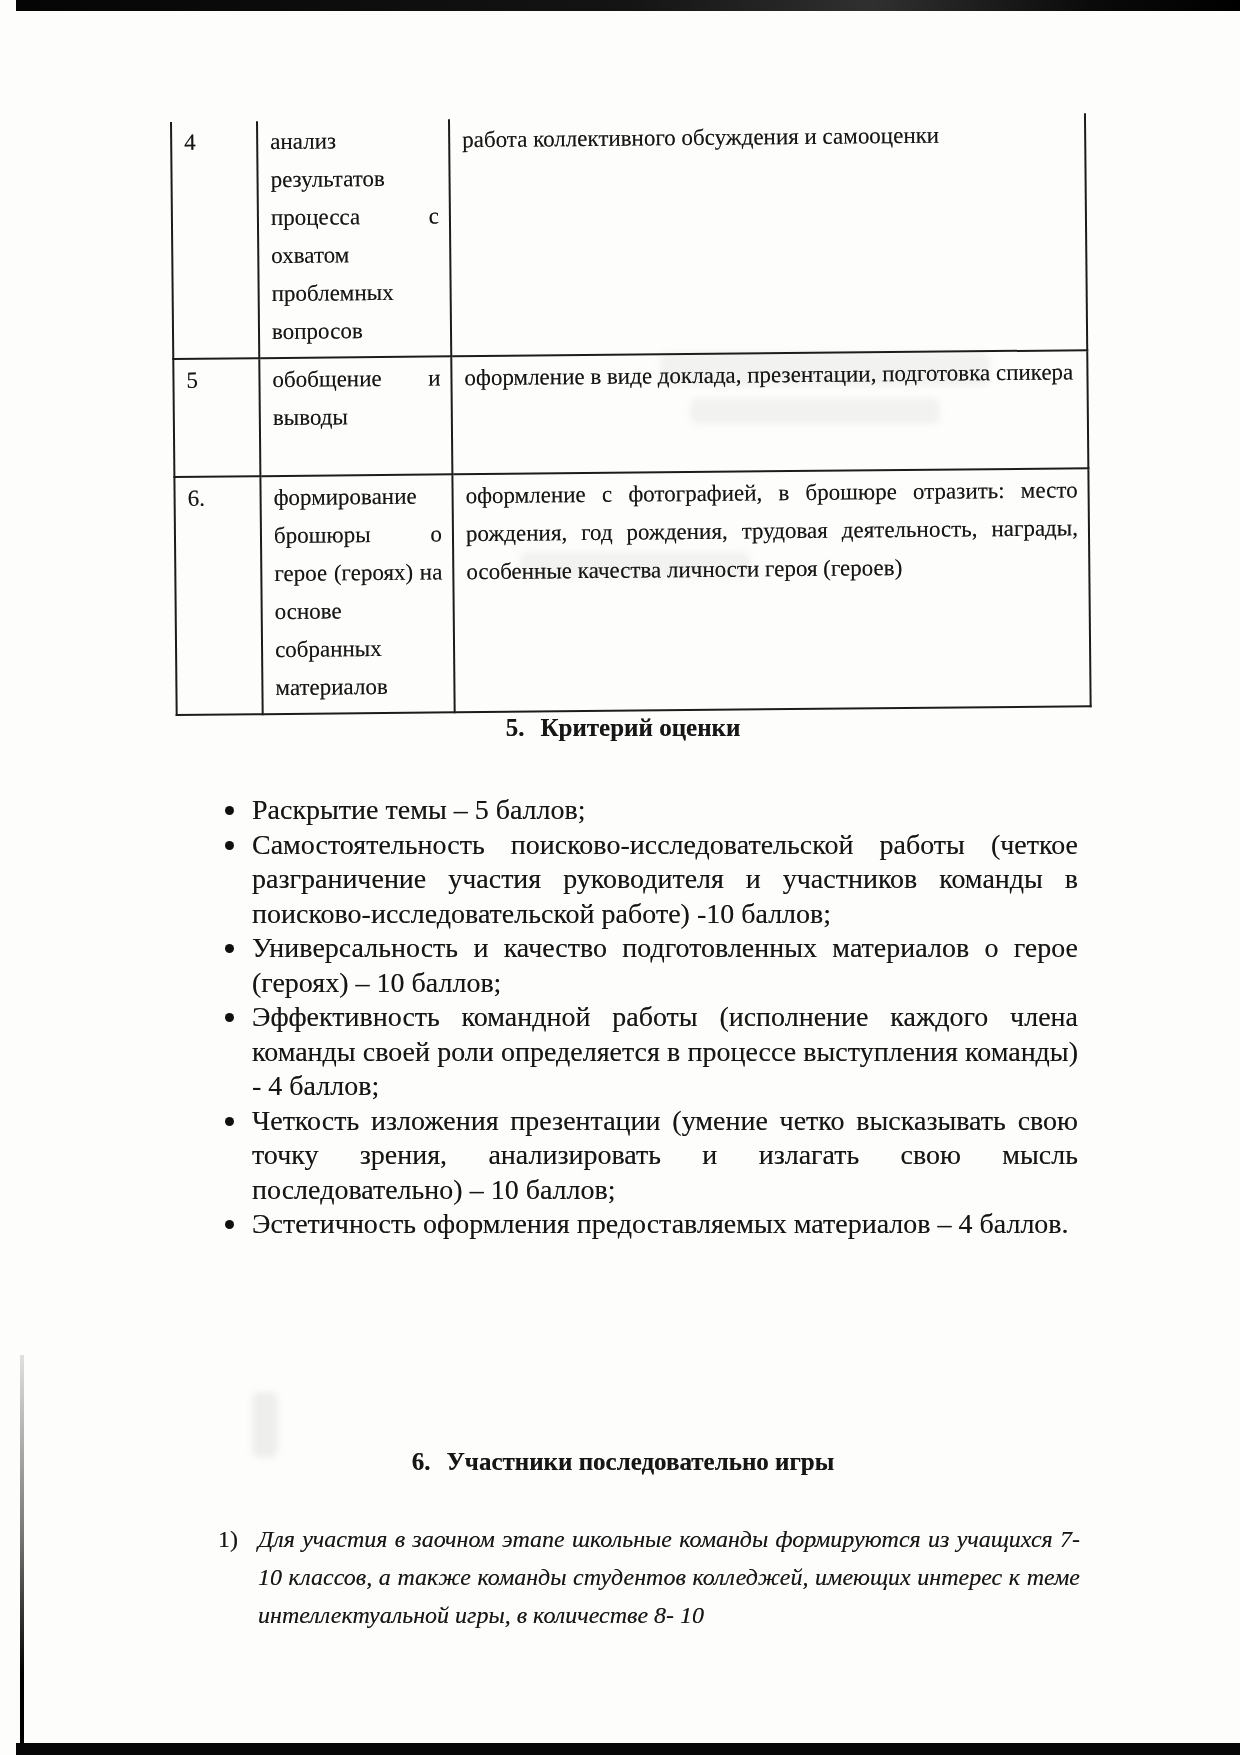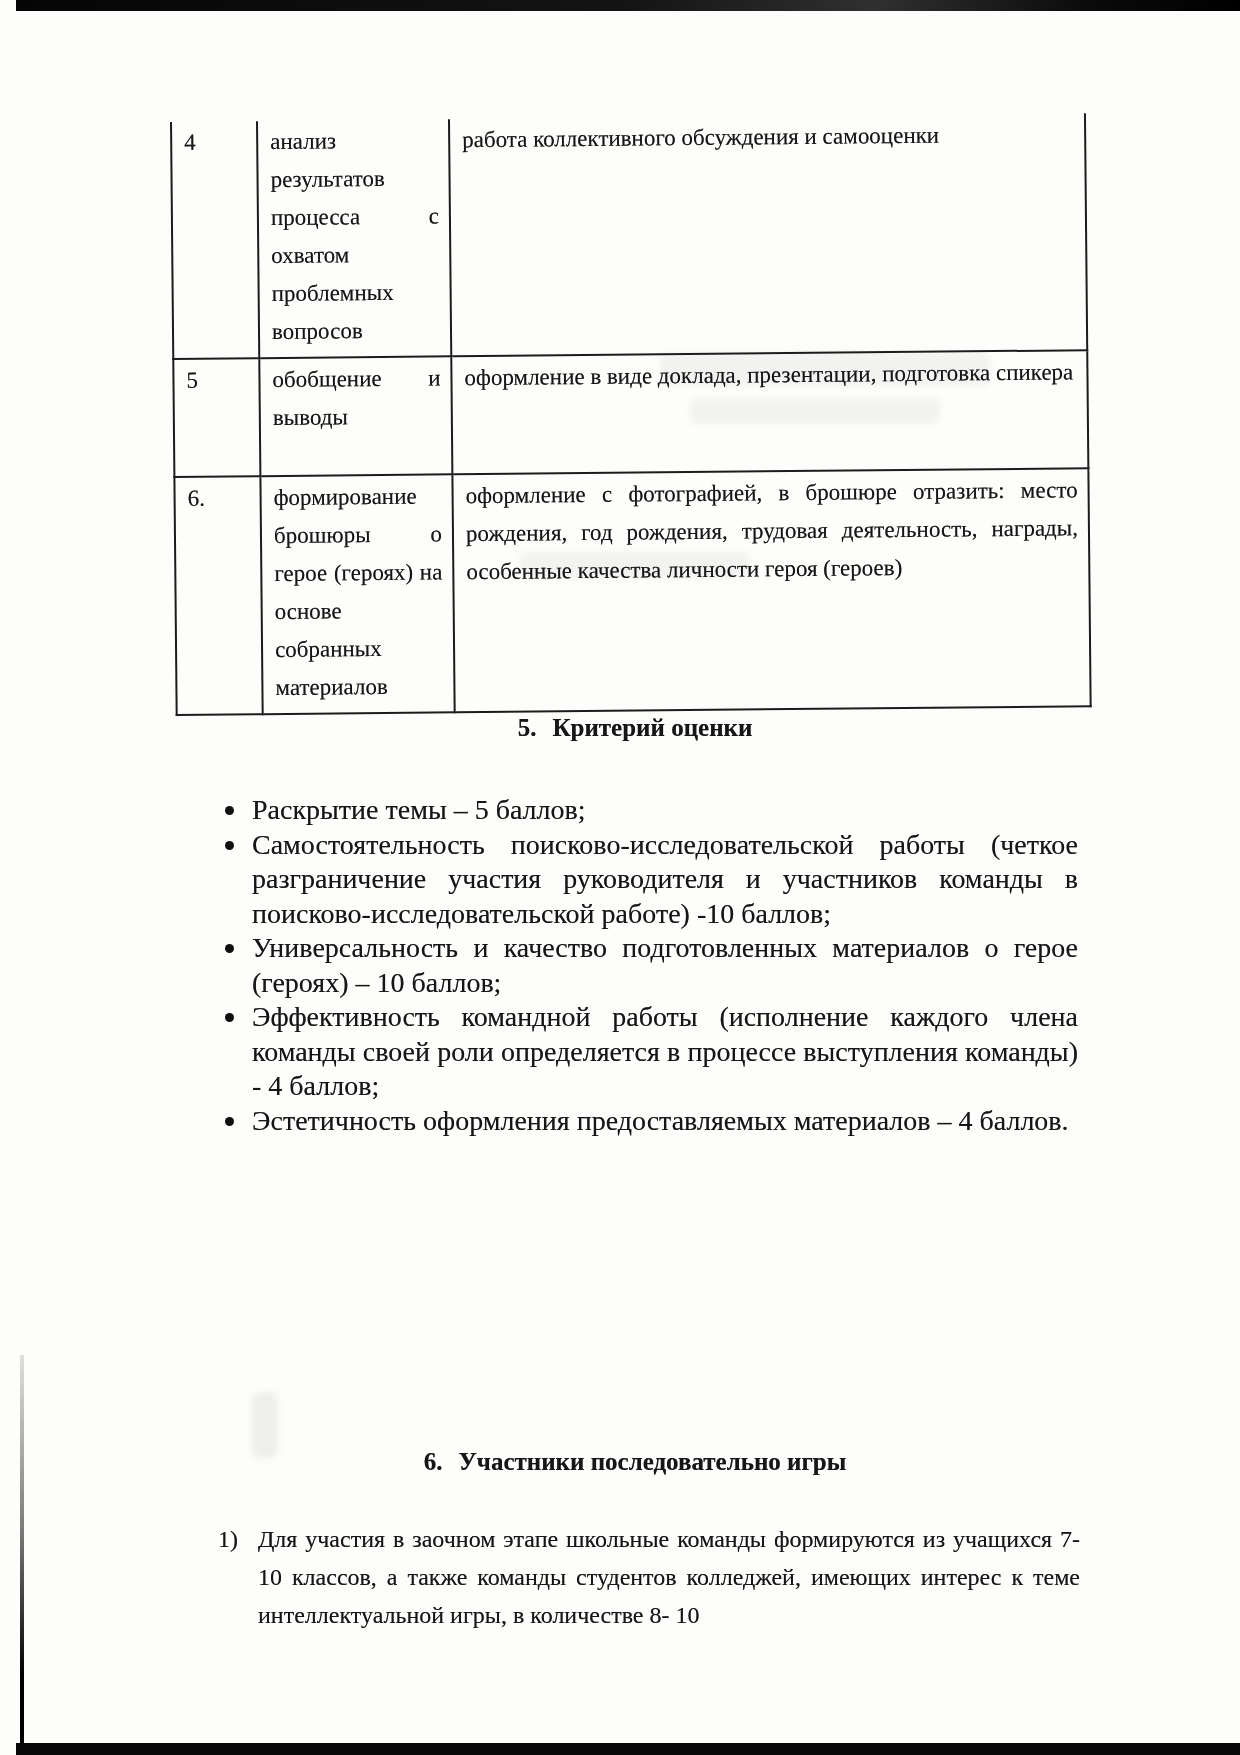--- a/index.html
+++ b/index.html
@@ -40,21 +40,21 @@
   .steps-table tr:first-child td{border-top:none;}
   .c1{width:62px;text-align:left !important;}
   .c2{width:168px;}
   .c3{width:612px;}
   .r4 td{height:226px;}
   .r5 td{height:108px;}
   .r6 td{height:212px;}
 
   
   .sect-head{
-    position:absolute;left:170px;width:930px;
+    position:absolute;left:158px;width:930px;
     text-align:center;font-size:25px;font-weight:bold;
     margin:0;
   }
   .h5{top:714px;}
   .h6{top:1448px;}
   .hnum{margin-right:16px;}
 
   
   .criteria{
     position:absolute;left:222px;top:793px;width:856px;
@@ -69,21 +69,21 @@
     content:"";position:absolute;left:3px;top:13px;
     width:9px;height:9px;border-radius:50%;background:#101010;
   }
 
   
   .numitem{
     position:absolute;left:218px;top:1520px;width:862px;
     display:flex;font-size:24px;line-height:38px;
   }
   .nmark{flex:0 0 40px;}
-  .ntext{flex:1;text-align:justify;text-align-last:left;}
+  .ntext{flex:1;text-align:justify;text-align-last:left;font-style:italic;}
 </style>
 </head>
 <body>
 
 <div>
 
   <div class="band-top"></div>
   <div class="edge-left"></div>
   <div class="band-bottom"></div>
   <div class="smudge sm1"></div>
@@ -113,20 +113,21 @@
 
   <h2 class="sect-head h5">
     <span class="hnum">5.</span><span>Критерий оценки</span>
   </h2>
 
   <ul class="criteria">
     <li><span>Раскрытие темы – 5 баллов;</span></li>
     <li><span>Самостоятельность поисково-исследовательской работы (четкое разграничение участия руководителя и участников команды в поисково-исследовательской работе) -10 баллов;</span></li>
     <li><span>Универсальность и качество подготовленных материалов о герое (героях) – 10 баллов;</span></li>
     <li><span>Эффективность командной работы (исполнение каждого члена команды своей роли определяется в процессе выступления команды) - 4 баллов;</span></li>
+    <li><span>Четкость изложения презентации (умение четко высказывать свою точку зрения, анализировать и излагать свою мысль последовательно) – 10 баллов;</span></li>
     <li><span>Эстетичность оформления предоставляемых материалов – 4 баллов.</span></li>
   </ul>
 
   <h2 class="sect-head h6">
     <span class="hnum">6.</span><span>Участники последовательно игры</span>
   </h2>
 
   <div class="numitem">
     <span class="nmark">1)</span>
     <span class="ntext">Для участия в заочном этапе школьные команды формируются из учащихся 7-10 классов, а также команды студентов колледжей, имеющих интерес к теме интеллектуальной игры, в количестве 8- 10</span>

